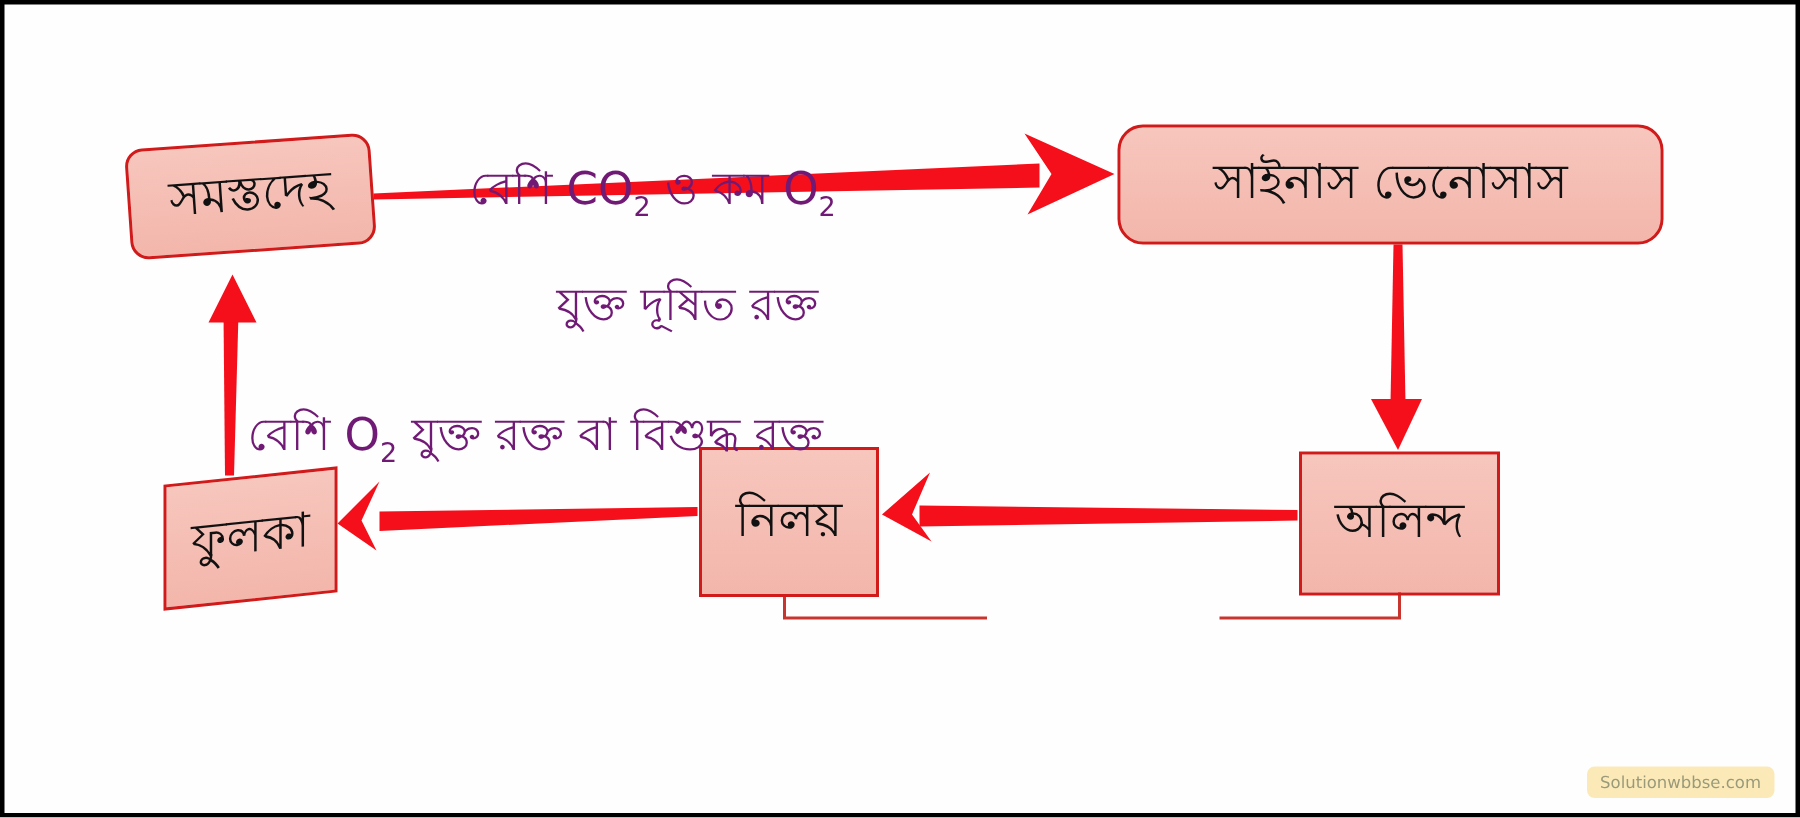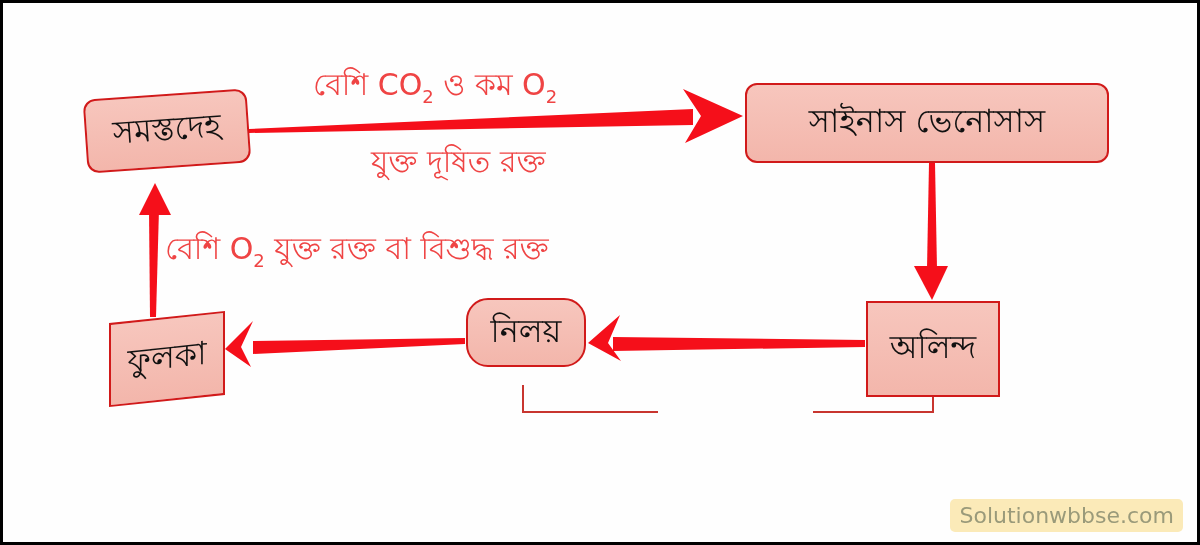--- a/index.html
+++ b/index.html
@@ -27,37 +27,38 @@
       align-items: center;
       justify-content: center;
       font-size: 32px;
       color: #111111;
       white-space: nowrap;
     }
     .node.rounded { border-radius: 12px; }
     .label {
       position: absolute;
       font-size: 30px;
-      color: #ef4444;
+      color: #701a75;
       white-space: nowrap;
+      margin-top: 41px;
     }
     .label sub { font-size: 18px; vertical-align: -8px; }
     svg.arrows {
       position: absolute;
       left: 0; top: 0;
       width: 1200px; height: 545px;
     }
     .watermark {
       position: absolute;
       right: 14px;
       bottom: 10px;
       background: #fbeab8;
       color: #9a9a7a;
       font-family: "DejaVu Sans", sans-serif;
-      font-size: 22px;
+      font-size: 11px;
       padding: 4px 9px;
       border-radius: 5px;
     }
   </style>
 </head>
 <body>
 
 <div class="frame">
 
   <svg class="arrows" viewBox="0 0 1200 545">
@@ -90,29 +91,29 @@
     <g stroke="#c8352f" stroke-width="2" fill="none">
       <polyline points="520,382 520,409 655,409"></polyline>
       <polyline points="810,409 930,409 930,387"></polyline>
     </g>
   </svg>
 
   <div class="node rounded" style="left:82px; top:91px; width:164px; height:74px; transform:rotate(-4deg);">
     <span>সমস্তদেহ</span>
   </div>
 
-  <div class="node rounded" style="left:742px; top:80px; width:364px; height:80px;">
+  <div class="node rounded" style="left:742px; top:80px; width:364px; height:80px;border-radius:17px;">
     <span>সাইনাস ভেনোসাস</span>
   </div>
 
   <div class="node" style="left:863px; top:298px; width:134px; height:96px;">
     <span>অলিন্দ</span>
   </div>
 
-  <div class="node" style="left:463px; top:295px; width:120px; height:69px;border-radius:22px;">
+  <div class="node" style="left:463px; top:295px; width:120px; height:100px;">
     <span>নিলয়</span>
   </div>
 
   <div class="node" style="left:106px; top:314px; width:116px; height:84px; transform:skewY(-6deg);">
     <span>ফুলকা</span>
   </div>
 
   <div class="label" style="left:310px; top:58px;">
     <span>বেশি CO</span><sub>2</sub><span> ও কম O</span><sub>2</sub>
   </div>

